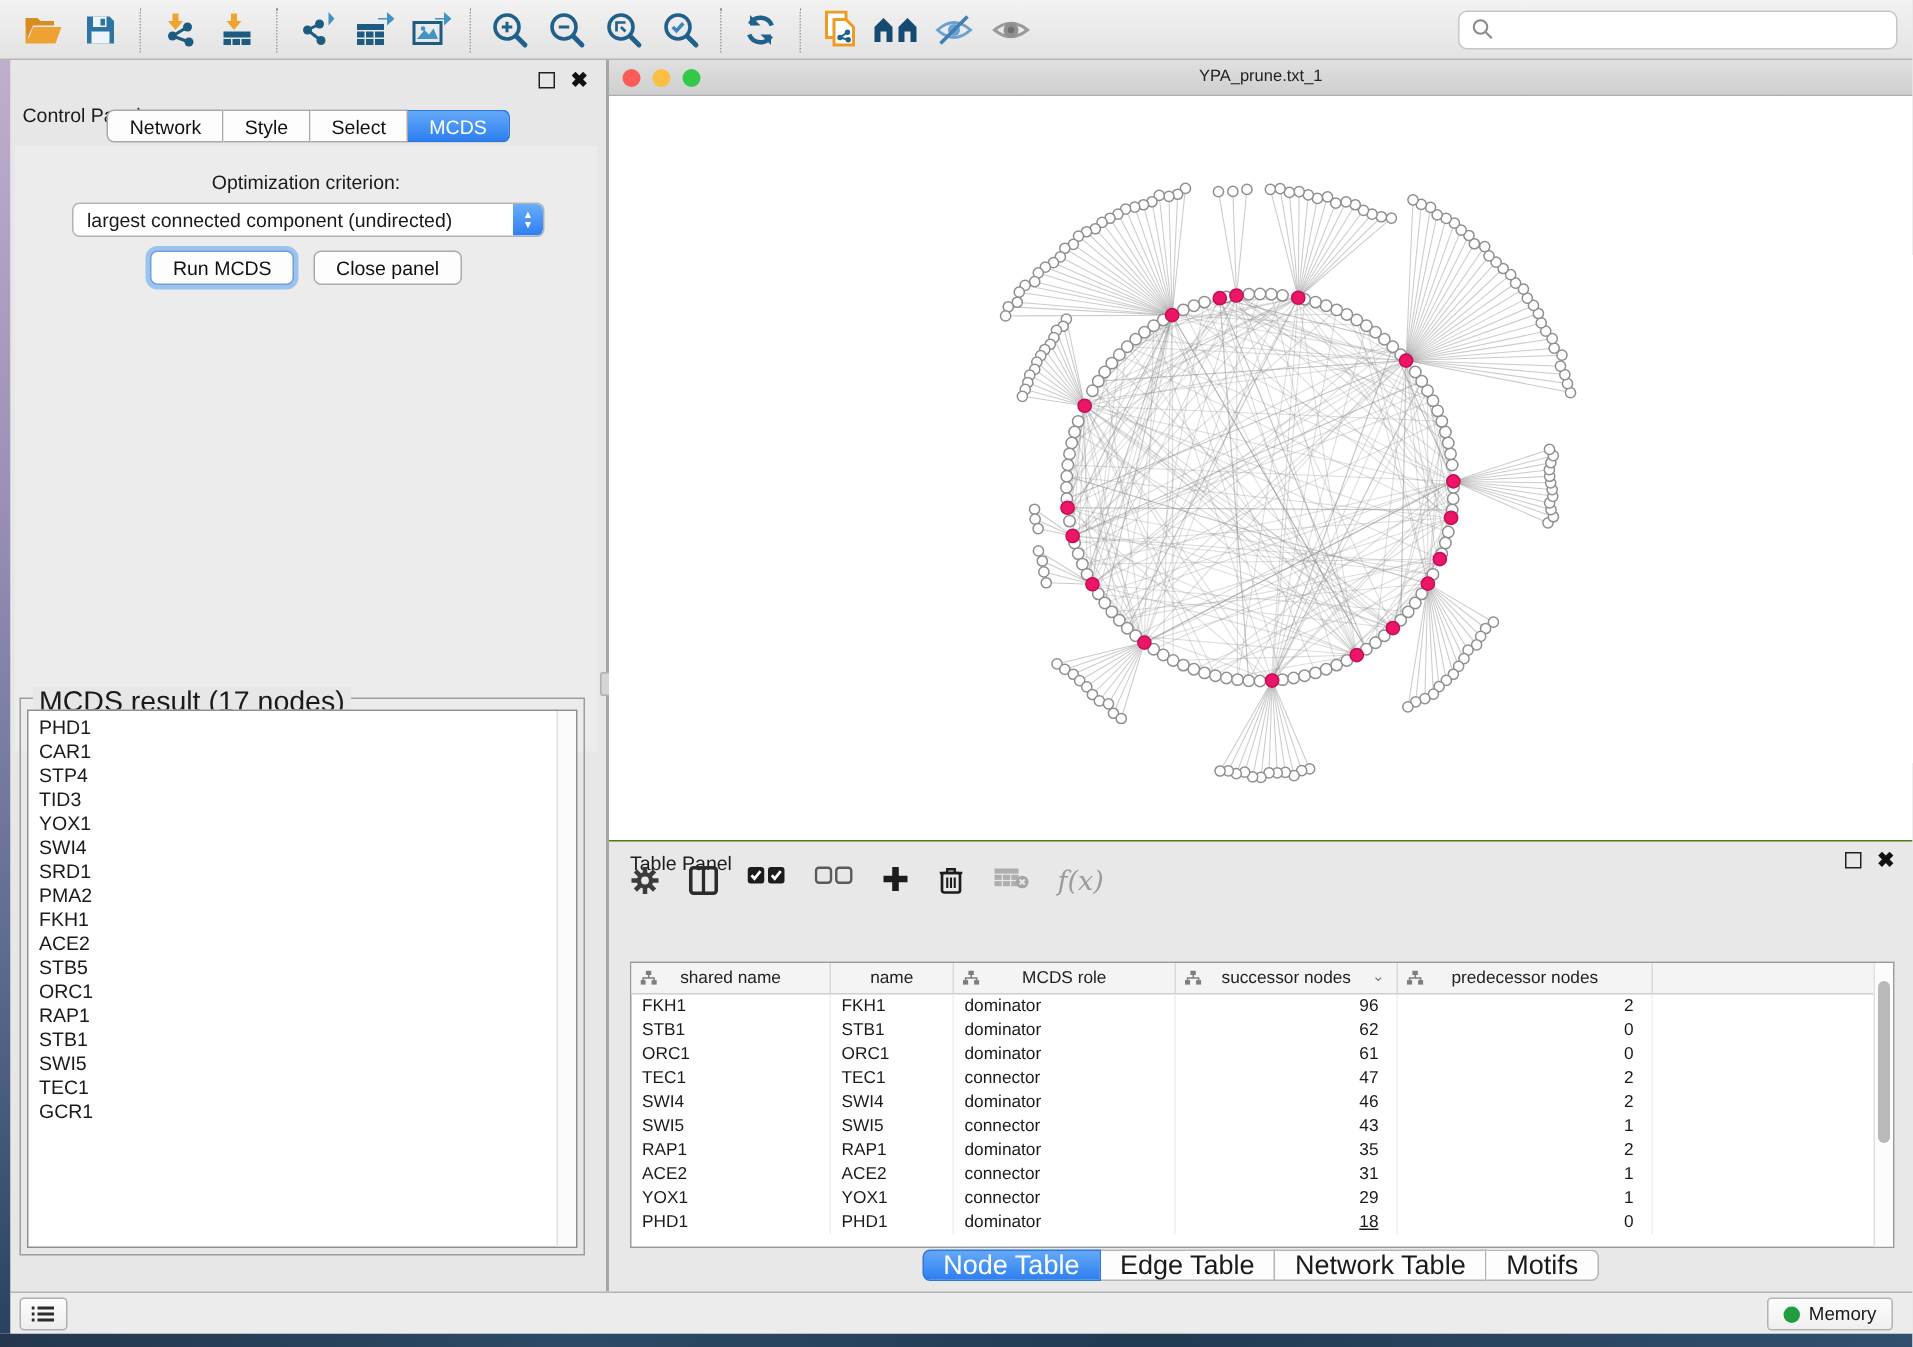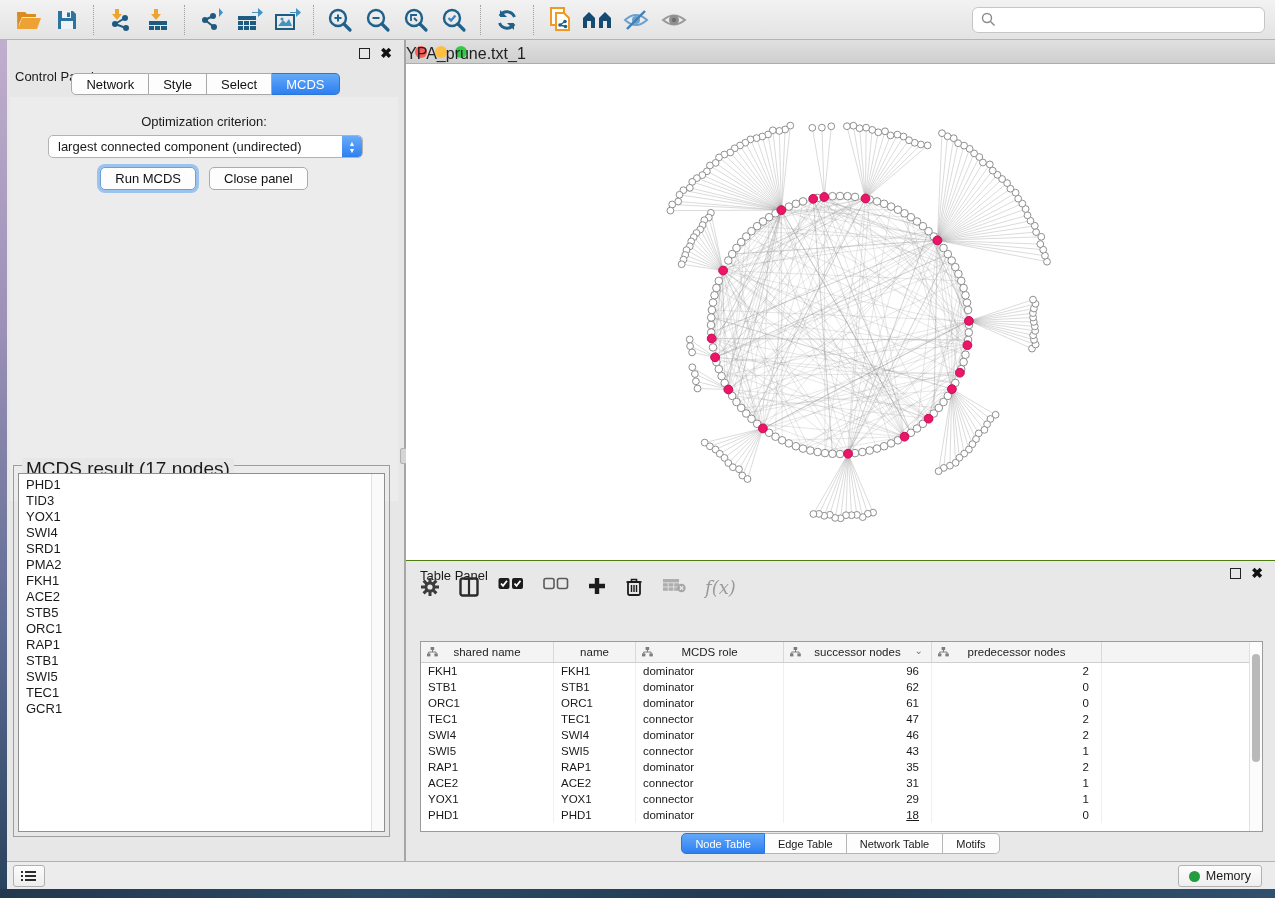--- a/index.html
+++ b/index.html
@@ -64,21 +64,21 @@
   #v-splitter { position:absolute; left:404px; top:40px; width:2px; height:821px; background:#a6a6a6; }
   #v-splitter .grip { position:absolute; left:-4px; top:408px; width:9px; height:16px; background:#d5d5d5;
     border:1px solid #b0b0b0; border-radius:2px; }
 
   
   #network-view { position:absolute; left:406px; top:40px; width:869px; height:520px; }
   #net-titlebar { position:absolute; left:0; top:0; width:100%; height:24px;
     background:linear-gradient(#e0e0e0,#cfcfcf); border-bottom:1px solid #aeaeae; }
   .lights { position:absolute; left:9px; top:6px; display:flex; gap:8px; }
   .light { width:12px; height:12px; border-radius:50%; }
-  #net-title { position:absolute; left:0; top:5px; width:100%; font-size:16px; color:#222; }
+  #net-title { position:absolute; left:0; top:5px; width:100%; text-align:center; font-size:11px; color:#222; }
   #net-canvas { position:absolute; left:0; top:24px; width:100%; height:496px; background:#fff; }
 
   
   #table-panel { position:absolute; left:406px; top:560px; width:869px; height:301px; background:#e8e8e8;
     border-top:1px solid #4d7c0f; }
   #tp-title { position:absolute; left:14px; top:7px; font-size:13px; }
   #tp-toolbar { position:absolute; left:14px; top:16px; height:40px; display:flex; align-items:flex-start; gap:19px; }
   .tp-icon { display:flex; align-items:center; justify-content:center; }
   #fx-label { font-family:"DejaVu Serif", serif; font-style:italic; font-size:18px; color:#9b9b9b; }
 
@@ -95,21 +95,21 @@
   .tr { display:flex; height:16px; }
   .td { font-size:11.5px; line-height:16px; white-space:nowrap; overflow:hidden; flex:0 0 auto;
     border-right:1px solid #f0f0f0; }
   .td.left { padding-left:7px; text-align:left; }
   .td.right { padding-right:12px; text-align:right; }
   #tp-vscroll { position:absolute; right:0; top:0; width:13px; height:100%; background:#fcfcfc; border-left:1px solid #e0e0e0; }
   #tp-vscroll .thumb { position:absolute; left:2px; top:12px; width:8px; height:108px; background:#b9b9b9; border-radius:4px; }
 
   #tp-tabs { position:absolute; left:0; top:272px; width:100%; display:flex; justify-content:center; }
   .tp-tab { height:21px; padding:0 13px; background:#fdfdfd; border:1px solid #b5b5b5; border-left:none;
-    font-size:11px; display:flex; align-items:center; }
+    font-size:18px; display:flex; align-items:center; }
   .tp-tab:first-child { border-left:1px solid #b5b5b5; border-radius:5px 0 0 5px; }
   .tp-tab:last-child { border-radius:0 5px 5px 0; }
   .tp-tab.active { background:linear-gradient(#64a9f8,#2d7ff1); border-color:#2d76d9; color:#fff; }
 
   
   #status-bar { position:absolute; left:7px; top:861px; width:1268px; height:28px; background:#ececec;
     border-top:1px solid #b2b2b2; }
   #list-btn { position:absolute; left:6px; top:3px; width:32px; height:22px; background:linear-gradient(#fdfdfd,#ededed);
     border:1px solid #b0b0b0; border-radius:3px; display:flex; align-items:center; justify-content:center; }
   #memory-btn { position:absolute; right:13px; top:3px; height:22px; padding:0 10px;
@@ -297,20 +297,22 @@
     <div class="cp-btnrow">
       <button class="mac-btn focus">Run MCDS</button>
       <button class="mac-btn">Close panel</button>
     </div>
   </div>
   <div id="mcds-fieldset">
     <span id="mcds-legend">MCDS result (17 nodes)</span>
     <div id="mcds-listbox">
       <div id="mcds-list">
           <div>PHD1</div>
+          <div>CAR1</div>
+          <div>STP4</div>
           <div>TID3</div>
           <div>YOX1</div>
           <div>SWI4</div>
           <div>SRD1</div>
           <div>PMA2</div>
           <div>FKH1</div>
           <div>ACE2</div>
           <div>STB5</div>
           <div>ORC1</div>
           <div>RAP1</div>

